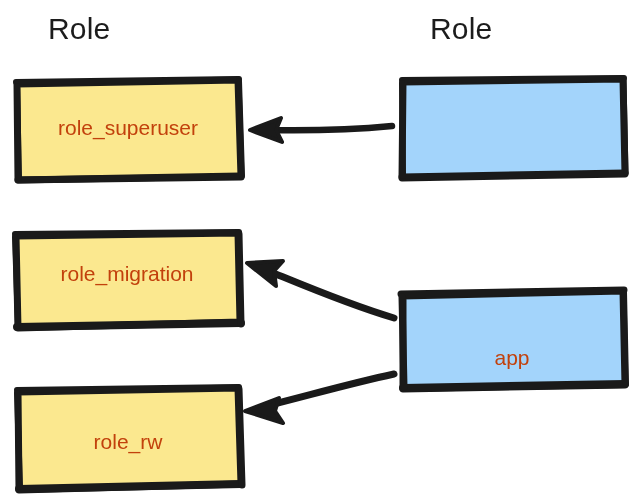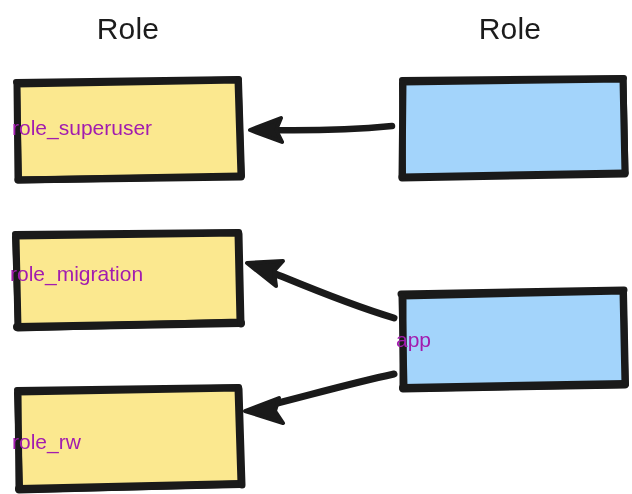--- a/index.html
+++ b/index.html
@@ -21,62 +21,62 @@
     top: 0;
     width: 632px;
     height: 494px;
   }
 
   .col-title {
     position: absolute;
     font-size: 30px;
     color: #1c1c1c;
     font-weight: 400;
-    text-align: center;
     letter-spacing: 0.2px;
     white-space: nowrap;
   }
   #title-role  { left: 48px;  top: 12px; width: 160px; }
   #title-user  { left: 430px; top: 12px; width: 160px; }
 
   .node {
     position: absolute;
   }
   .node svg {
     position: absolute;
     left: 0;
     top: 0;
     overflow: visible;
   }
   .node-label {
     position: absolute;
     left: 0;
     width: 100%;
+    text-align: center;
     font-size: 21px;
-    color: #a21caf;
+    color: #c2410c;
     white-space: nowrap;
     pointer-events: none;
   }
 
   
   #node-role-superuser { left: 12px; top: 76px;  width: 232px; height: 108px; }
   #node-role-superuser .node-label { top: 40px; }
 
   #node-role-migration { left: 10px; top: 230px; width: 234px; height: 102px; }
   #node-role-migration .node-label { top: 32px; }
 
   #node-role-rw        { left: 12px; top: 384px; width: 232px; height: 110px; }
   #node-role-rw .node-label { top: 46px; }
 
   
   #node-dba { left: 396px; top: 74px;  width: 232px; height: 108px; }
   #node-dba .node-label { top: 40px; }
 
   #node-app { left: 396px; top: 286px; width: 232px; height: 108px; }
-  #node-app .node-label { top: 42px; }
+  #node-app .node-label { top: 60px; }
 
   .edge-layer {
     position: absolute;
     left: 0;
     top: 0;
     width: 632px;
     height: 494px;
     pointer-events: none;
   }
 </style>

